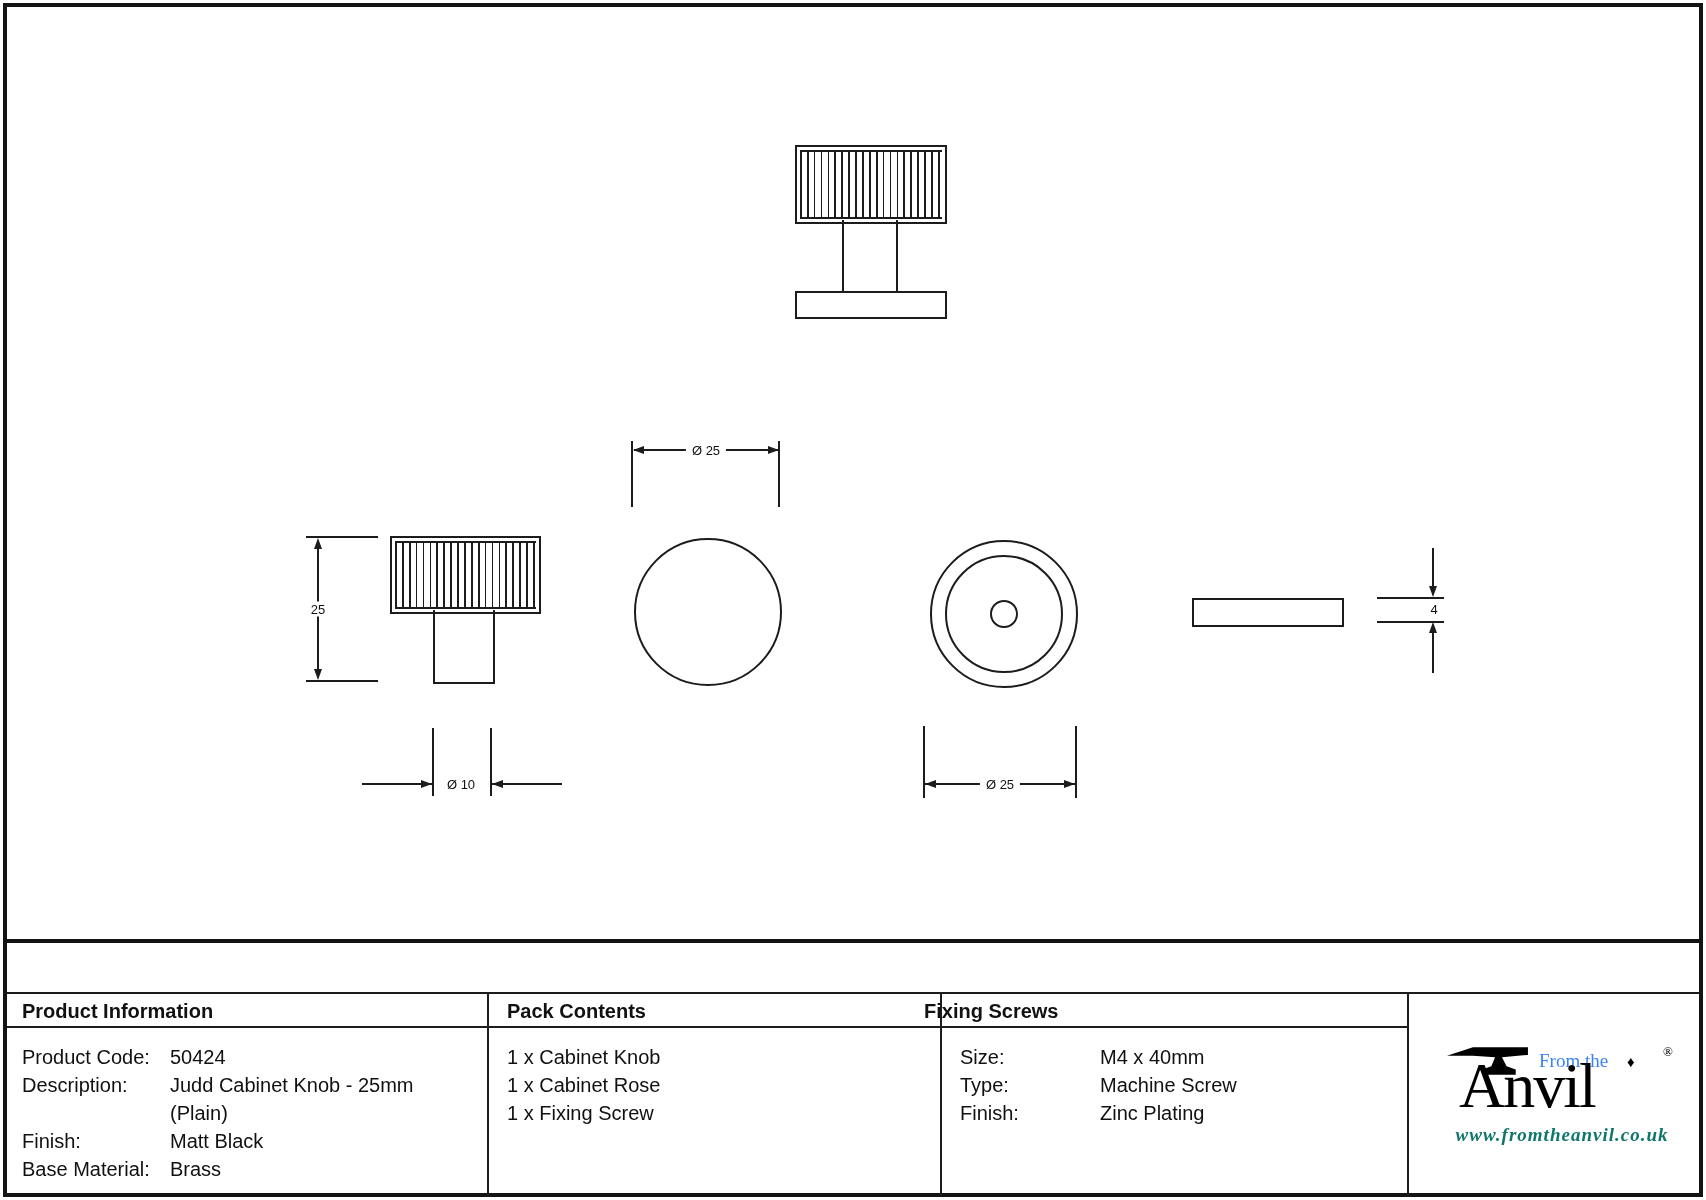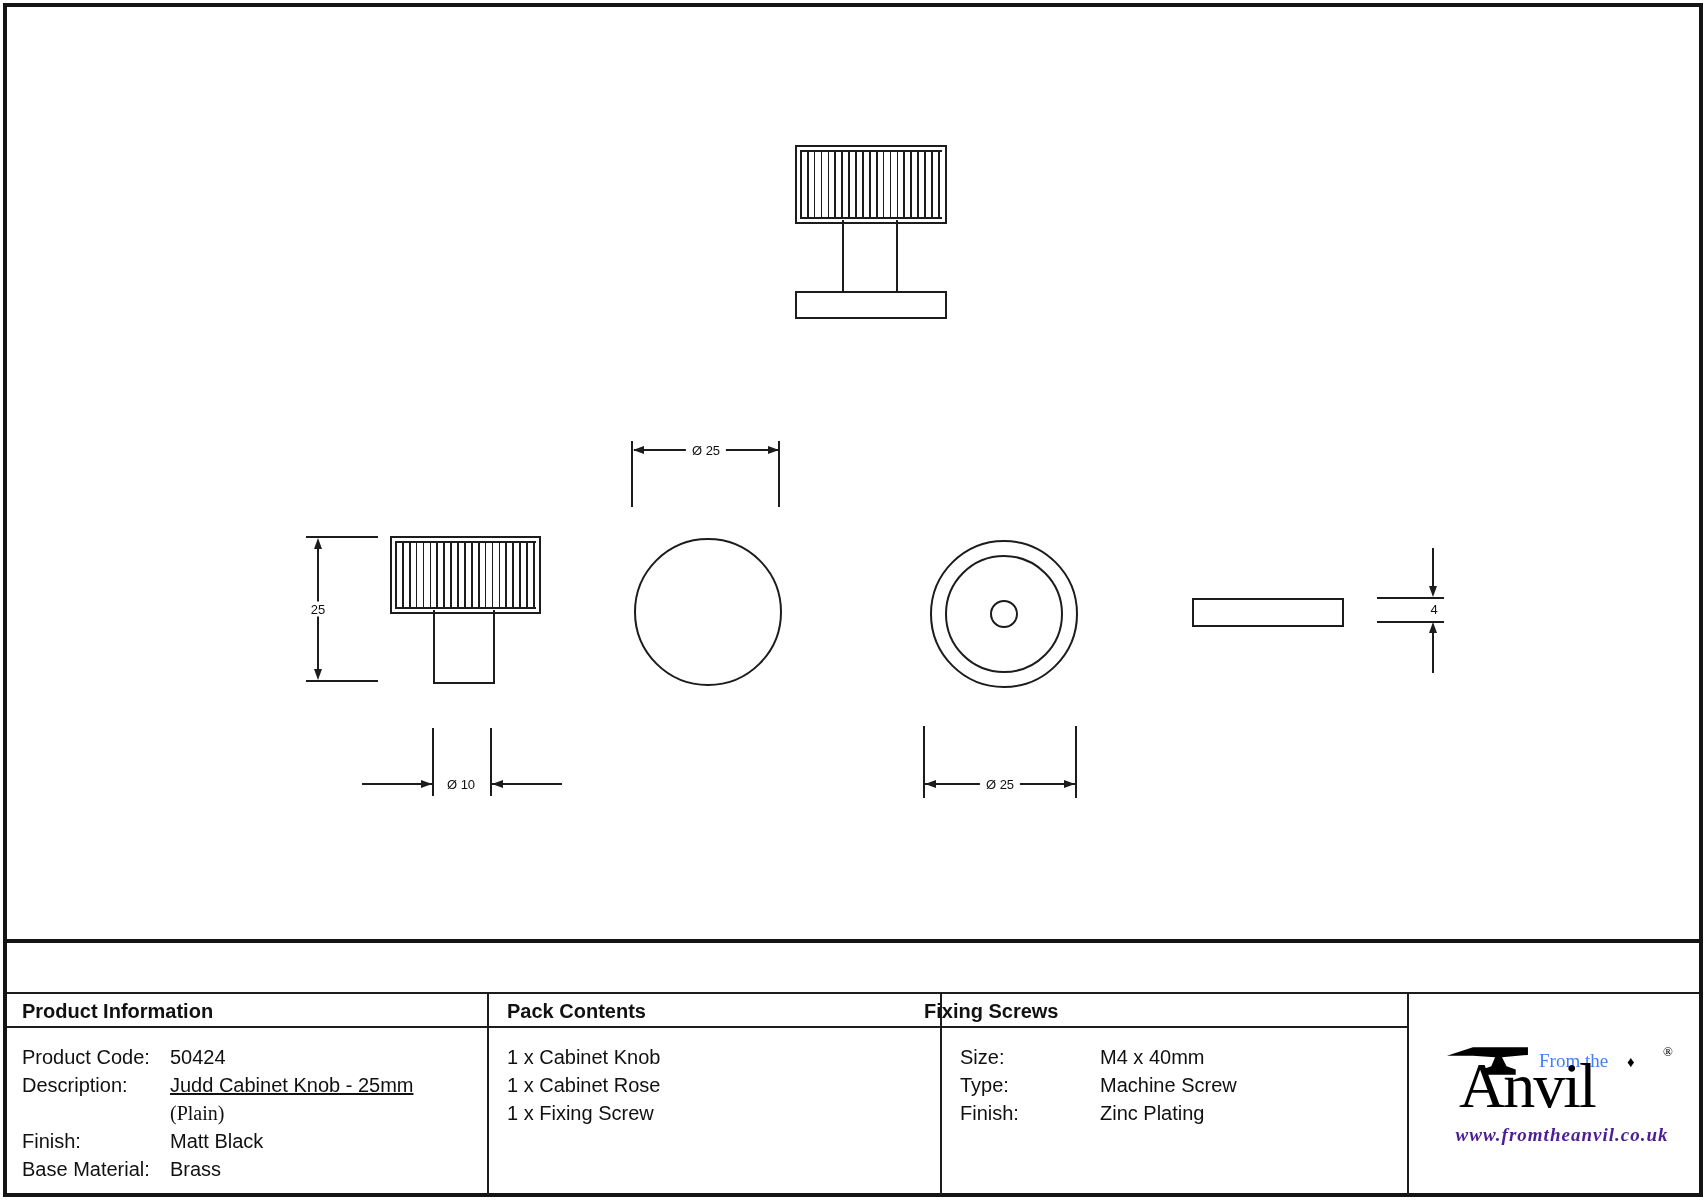--- a/index.html
+++ b/index.html
@@ -26,21 +26,21 @@
   .t{position:absolute;font-size:20px;white-space:nowrap;}
   .th{font-weight:bold;}
   
   .logo{position:absolute;left:1447px;top:1040px;width:240px;height:110px;}
   .logo .from-the{position:absolute;left:92px;top:10px;font:19px "Liberation Serif",serif;color:#3b82f6;}
   .logo .diamond{position:absolute;left:180px;top:13px;font-size:15px;color:#000;}
   .logo .reg{position:absolute;left:216px;top:4px;font:13px "Liberation Serif",serif;color:#000;}
   .logo .brand{position:absolute;left:12px;top:14px;font:64px/64px "Liberation Serif",serif;
                letter-spacing:-2px;color:#000;}
   .logo .url{position:absolute;left:0px;top:84px;width:230px;text-align:center;
-             font:italic bold 19px "Liberation Serif",serif;color:#4c1d95;letter-spacing:1px;}
+             font:italic bold 19px "Liberation Serif",serif;color:#0f766e;letter-spacing:1px;}
   .logo svg{position:absolute;left:0px;top:4px;}
 </style>
 </head>
 <body>
 
 <div id="sheet">
   <div class="frame"></div>
 
   <div>
     <div class="knob-head" style="left:795px;top:145px;width:148px;height:75px;">
@@ -115,22 +115,22 @@
   <div class="vline" style="left:1407px;top:992px;height:204px;"></div>
   <div class="hline" style="left:7px;top:1026px;width:1400px;"></div>
 
   <span class="t th" style="left:22px;top:1000px;">Product Information</span>
   <span class="t th" style="left:507px;top:1000px;">Pack Contents</span>
   <span class="t th" style="left:924px;top:1000px;">Fixing Screws</span>
 
   <span class="t" style="left:22px;top:1046px;">Product Code:</span>
   <span class="t" style="left:170px;top:1046px;">50424</span>
   <span class="t" style="left:22px;top:1074px;">Description:</span>
-  <span class="t" style="left:170px;top:1074px;text-decoration:underline;">Judd Cabinet Knob - 25mm</span>
-  <span class="t" style="left:170px;top:1102px;font-family:Liberation Serif, serif;">(Plain)</span>
+  <span class="t" style="left:170px;top:1074px;">Judd Cabinet Knob - 25mm</span>
+  <span class="t" style="left:170px;top:1102px;">(Plain)</span>
   <span class="t" style="left:22px;top:1130px;">Finish:</span>
   <span class="t" style="left:170px;top:1130px;">Matt Black</span>
   <span class="t" style="left:22px;top:1158px;">Base Material:</span>
   <span class="t" style="left:170px;top:1158px;">Brass</span>
 
   <span class="t" style="left:507px;top:1046px;">1 x Cabinet Knob</span>
   <span class="t" style="left:507px;top:1074px;">1 x Cabinet Rose</span>
   <span class="t" style="left:507px;top:1102px;">1 x Fixing Screw</span>
 
   <span class="t" style="left:960px;top:1046px;">Size:</span>

